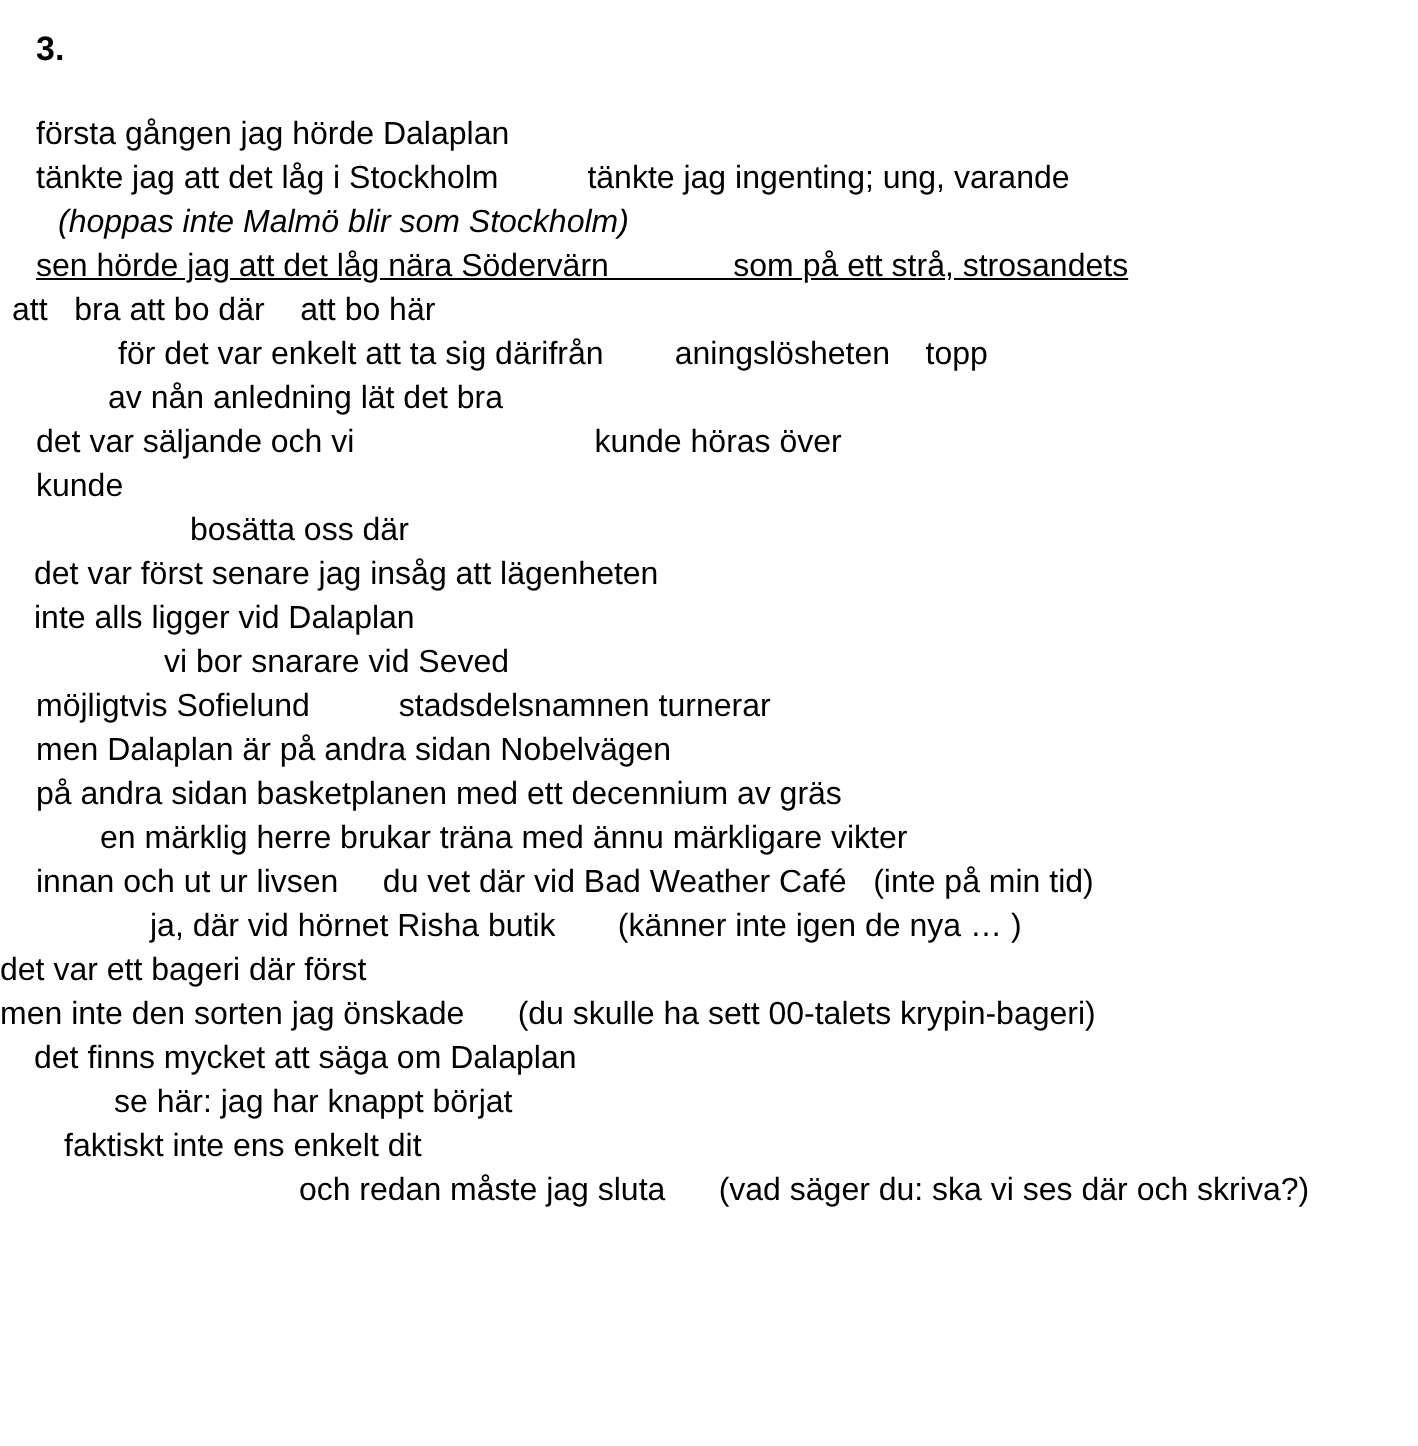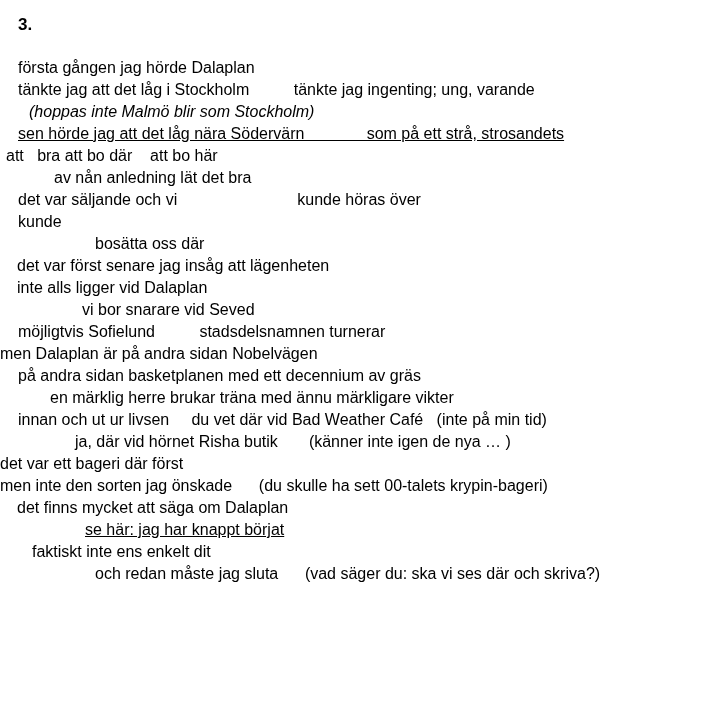--- a/index.html
+++ b/index.html
@@ -40,33 +40,34 @@
 <body>
 
 <div class="page">
   <div class="doc-title">3.</div>
   <div class="poem">
       <div class="line" style="padding-left: 18px;">första gången jag hörde Dalaplan</div>
       <div class="line" style="padding-left: 18px;">tänkte jag att det låg i Stockholm          tänkte jag ingenting; ung, varande</div>
       <div class="line italic" style="padding-left: 29px;">(hoppas inte Malmö blir som Stockholm)</div>
       <div class="line" style="padding-left: 18px; text-decoration: underline;">sen hörde jag att det låg nära Södervärn              som på ett strå, strosandets</div>
       <div class="line" style="padding-left: 6px;">att   bra att bo där    att bo här</div>
+      <div class="line" style="padding-left: 59px;">för det var enkelt att ta sig därifrån        aningslösheten    topp</div>
       <div class="line" style="padding-left: 54px;">av nån anledning lät det bra</div>
       <div class="line" style="padding-left: 18px;">det var säljande och vi                           kunde höras över</div>
       <div class="line" style="padding-left: 18px;">kunde</div>
       <div class="line" style="padding-left: 95px;">bosätta oss där</div>
       <div class="line" style="padding-left: 17px;">det var först senare jag insåg att lägenheten</div>
       <div class="line" style="padding-left: 17px;">inte alls ligger vid Dalaplan</div>
       <div class="line" style="padding-left: 82px;">vi bor snarare vid Seved</div>
       <div class="line" style="padding-left: 18px;">möjligtvis Sofielund          stadsdelsnamnen turnerar</div>
-      <div class="line" style="">men Dalaplan är på andra sidan Nobelvägen</div>
+      <div class="line" style="padding-left: 18px;">men Dalaplan är på andra sidan Nobelvägen</div>
       <div class="line" style="padding-left: 18px;">på andra sidan basketplanen med ett decennium av gräs</div>
       <div class="line" style="padding-left: 50px;">en märklig herre brukar träna med ännu märkligare vikter</div>
       <div class="line" style="padding-left: 18px;">innan och ut ur livsen     du vet där vid Bad Weather Café   (inte på min tid)</div>
       <div class="line" style="padding-left: 75px;">ja, där vid hörnet Risha butik       (känner inte igen de nya … )</div>
       <div class="line" style="">det var ett bageri där först</div>
       <div class="line" style="">men inte den sorten jag önskade      (du skulle ha sett 00-talets krypin-bageri)</div>
       <div class="line" style="padding-left: 17px;">det finns mycket att säga om Dalaplan</div>
-      <div class="line" style="padding-left: 85px; text-decoration: underline;">se här: jag har knappt börjat</div>
+      <div class="line" style="padding-left: 57px;">se här: jag har knappt börjat</div>
       <div class="line" style="padding-left: 32px;">faktiskt inte ens enkelt dit</div>
-      <div class="line" style="padding-left: 95px;">och redan måste jag sluta      (vad säger du: ska vi ses där och skriva?)</div>
+      <div class="line" style="padding-left: 95px; text-align: center;">och redan måste jag sluta      (vad säger du: ska vi ses där och skriva?)</div>
     </div>
 </div>
 
 </body></html>

